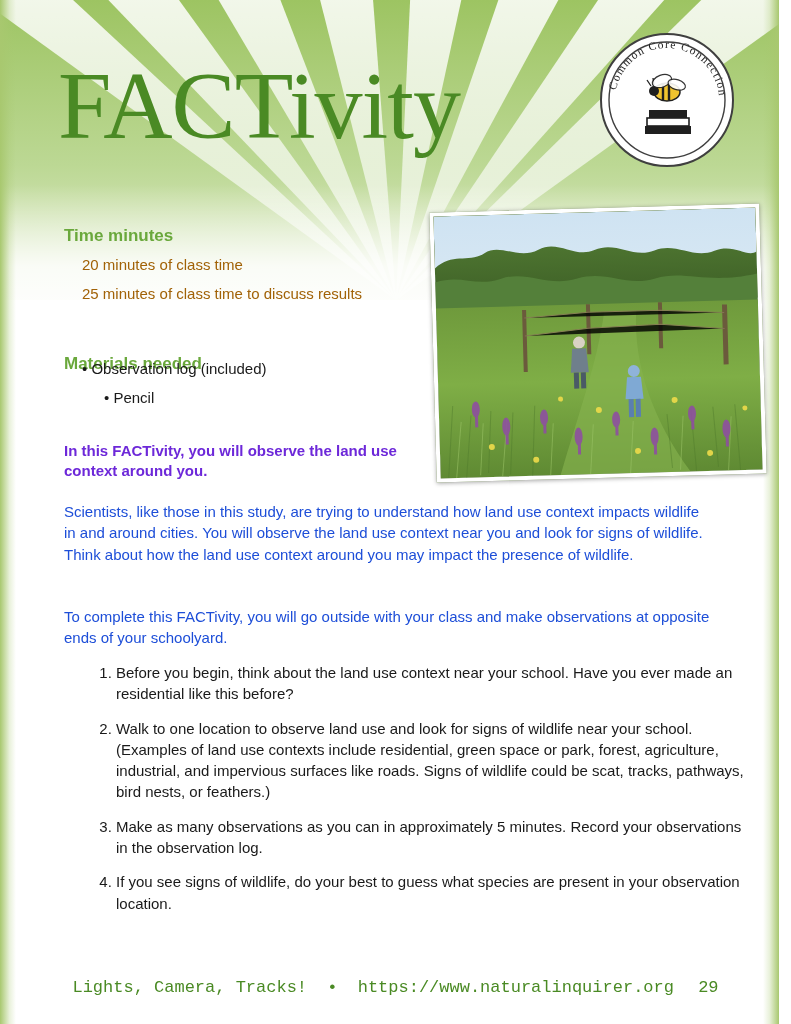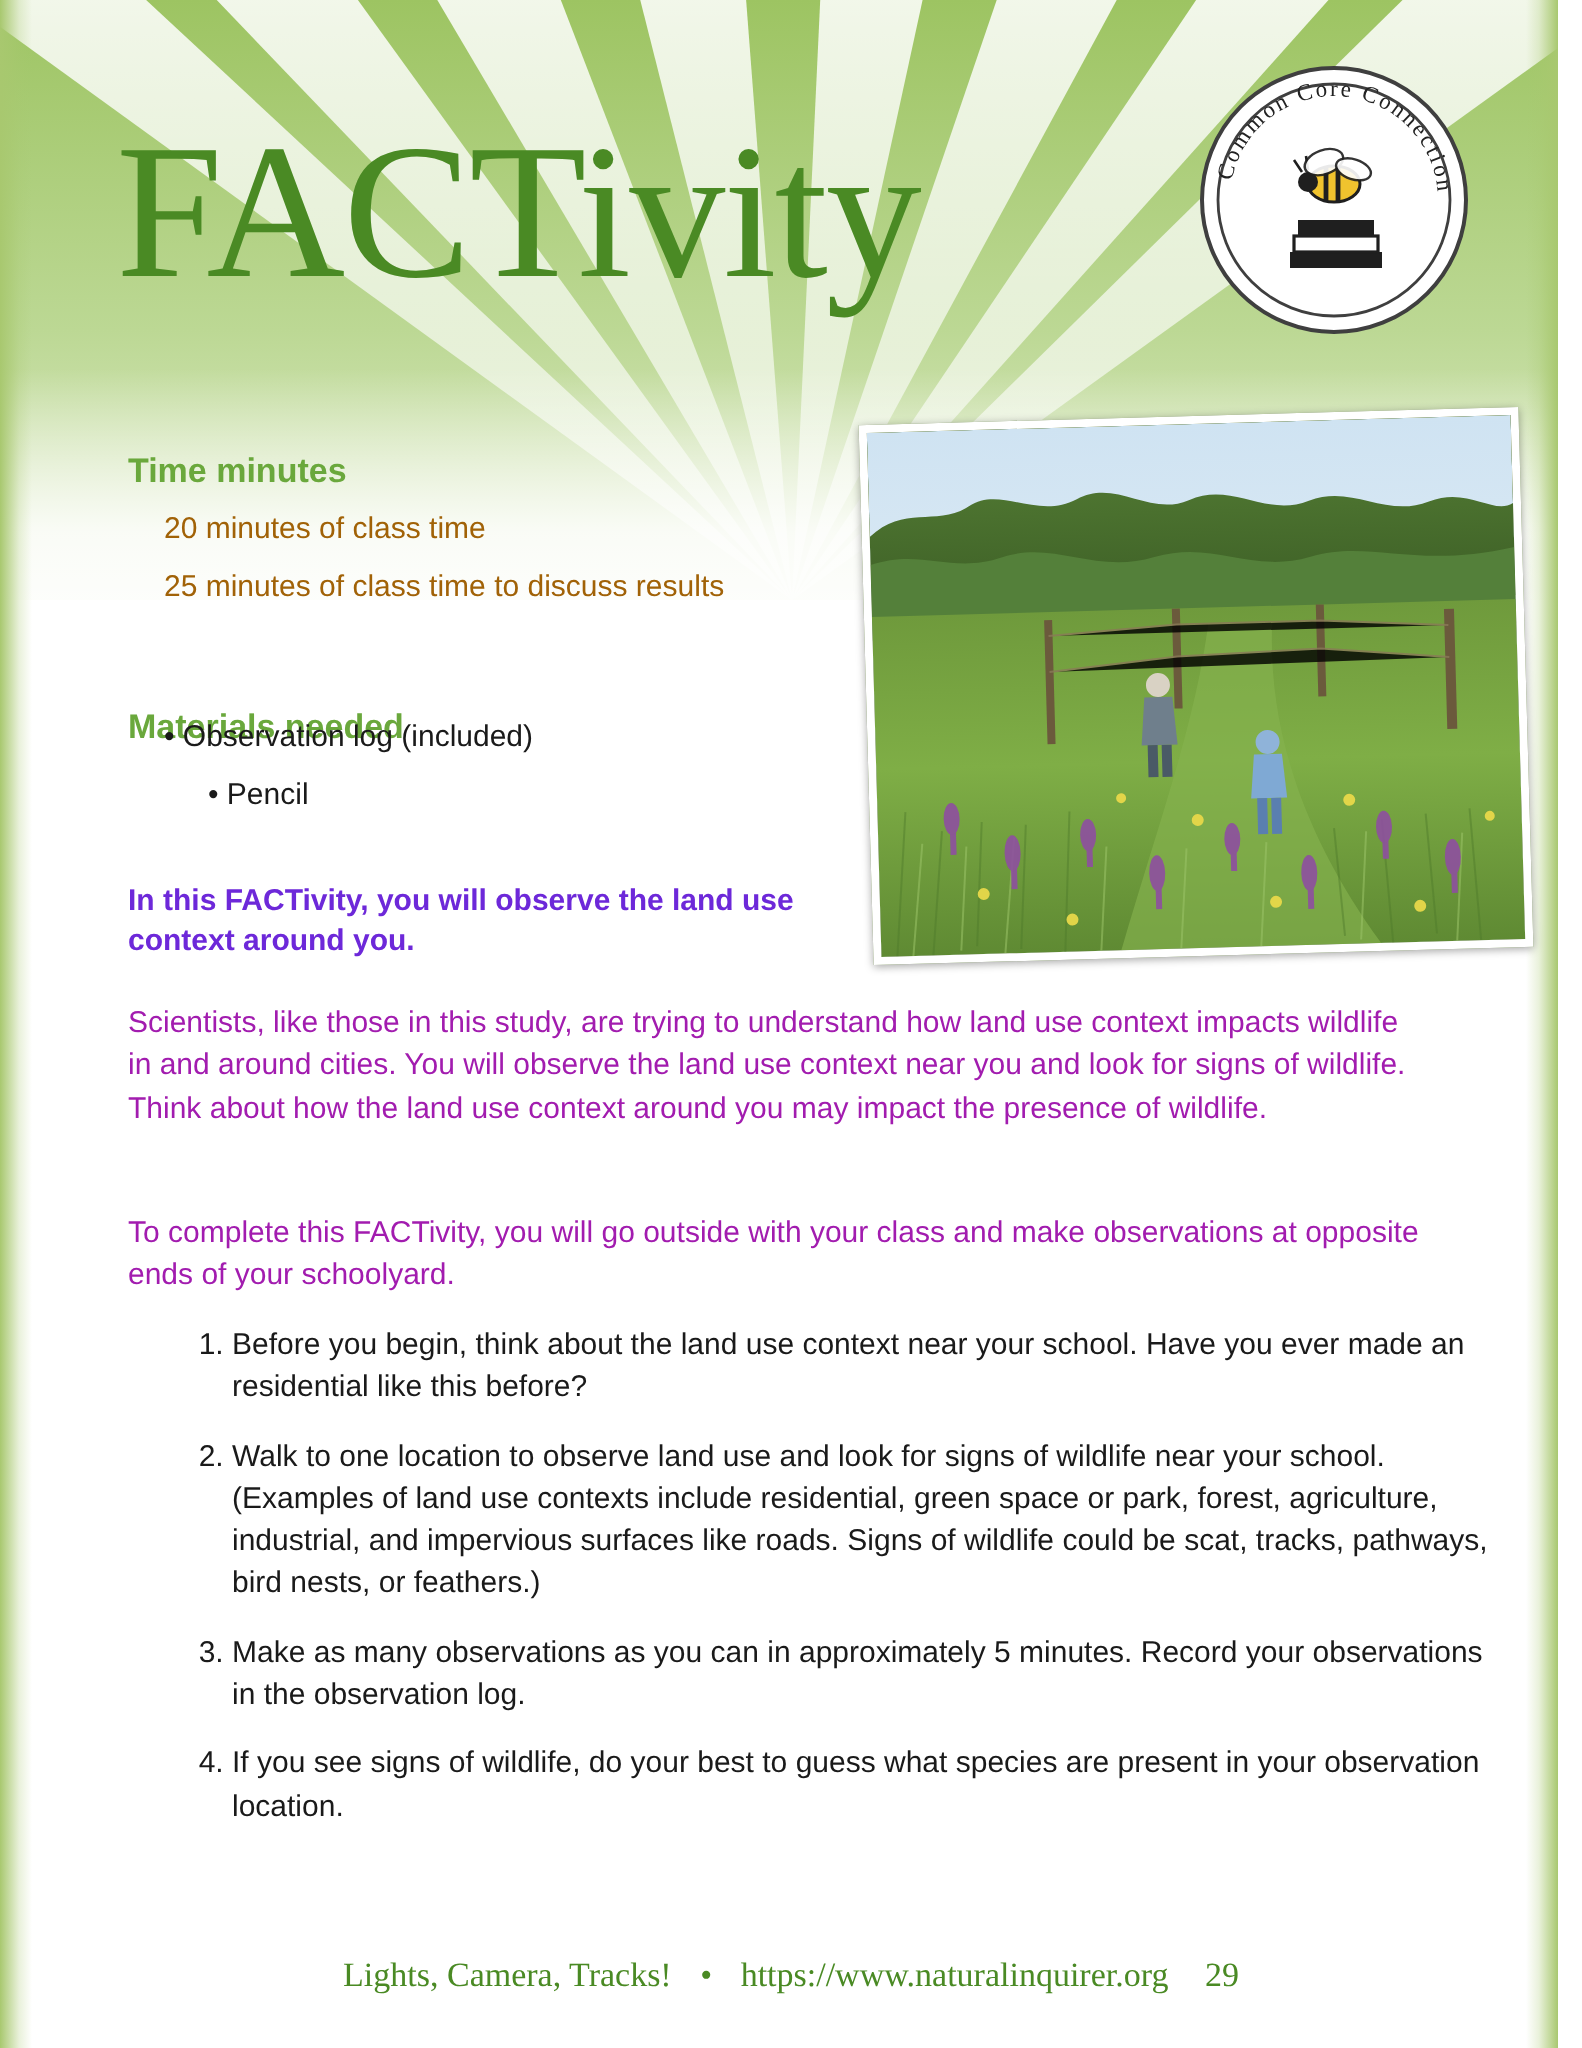--- a/index.html
+++ b/index.html
@@ -112,21 +112,21 @@
     font-size: 15px;
     font-weight: bold;
     color: #6d28d9;
     line-height: 1.35;
   }
   .para {
     position: absolute;
     left: 64px;
     width: 650px;
     font-size: 15px;
-    color: #a21caf;
+    color: #1d4ed8;
     line-height: 1.42;
   }
 
   ol.steps {
     position: absolute;
     left: 88px;
     top: 662px;
     width: 630px;
     margin: 0;
     padding: 0 0 0 28px;
@@ -151,21 +151,21 @@
   }
   .photo svg { display: block; }
 
   
   .footer {
     position: absolute;
     left: 0;
     top: 978px;
     width: 791px;
     text-align: center;
-    font-family: Liberation Serif, serif;
+    font-family: Liberation Mono, monospace;
     font-size: 17px;
     color: #4a8a24;
   }
   .footer .sep { margin: 0 10px; }
   .footer .pg { margin-left: 14px; font-weight: normal; }
 </style>
 </head>
 <body>
 
 <div class="page">

